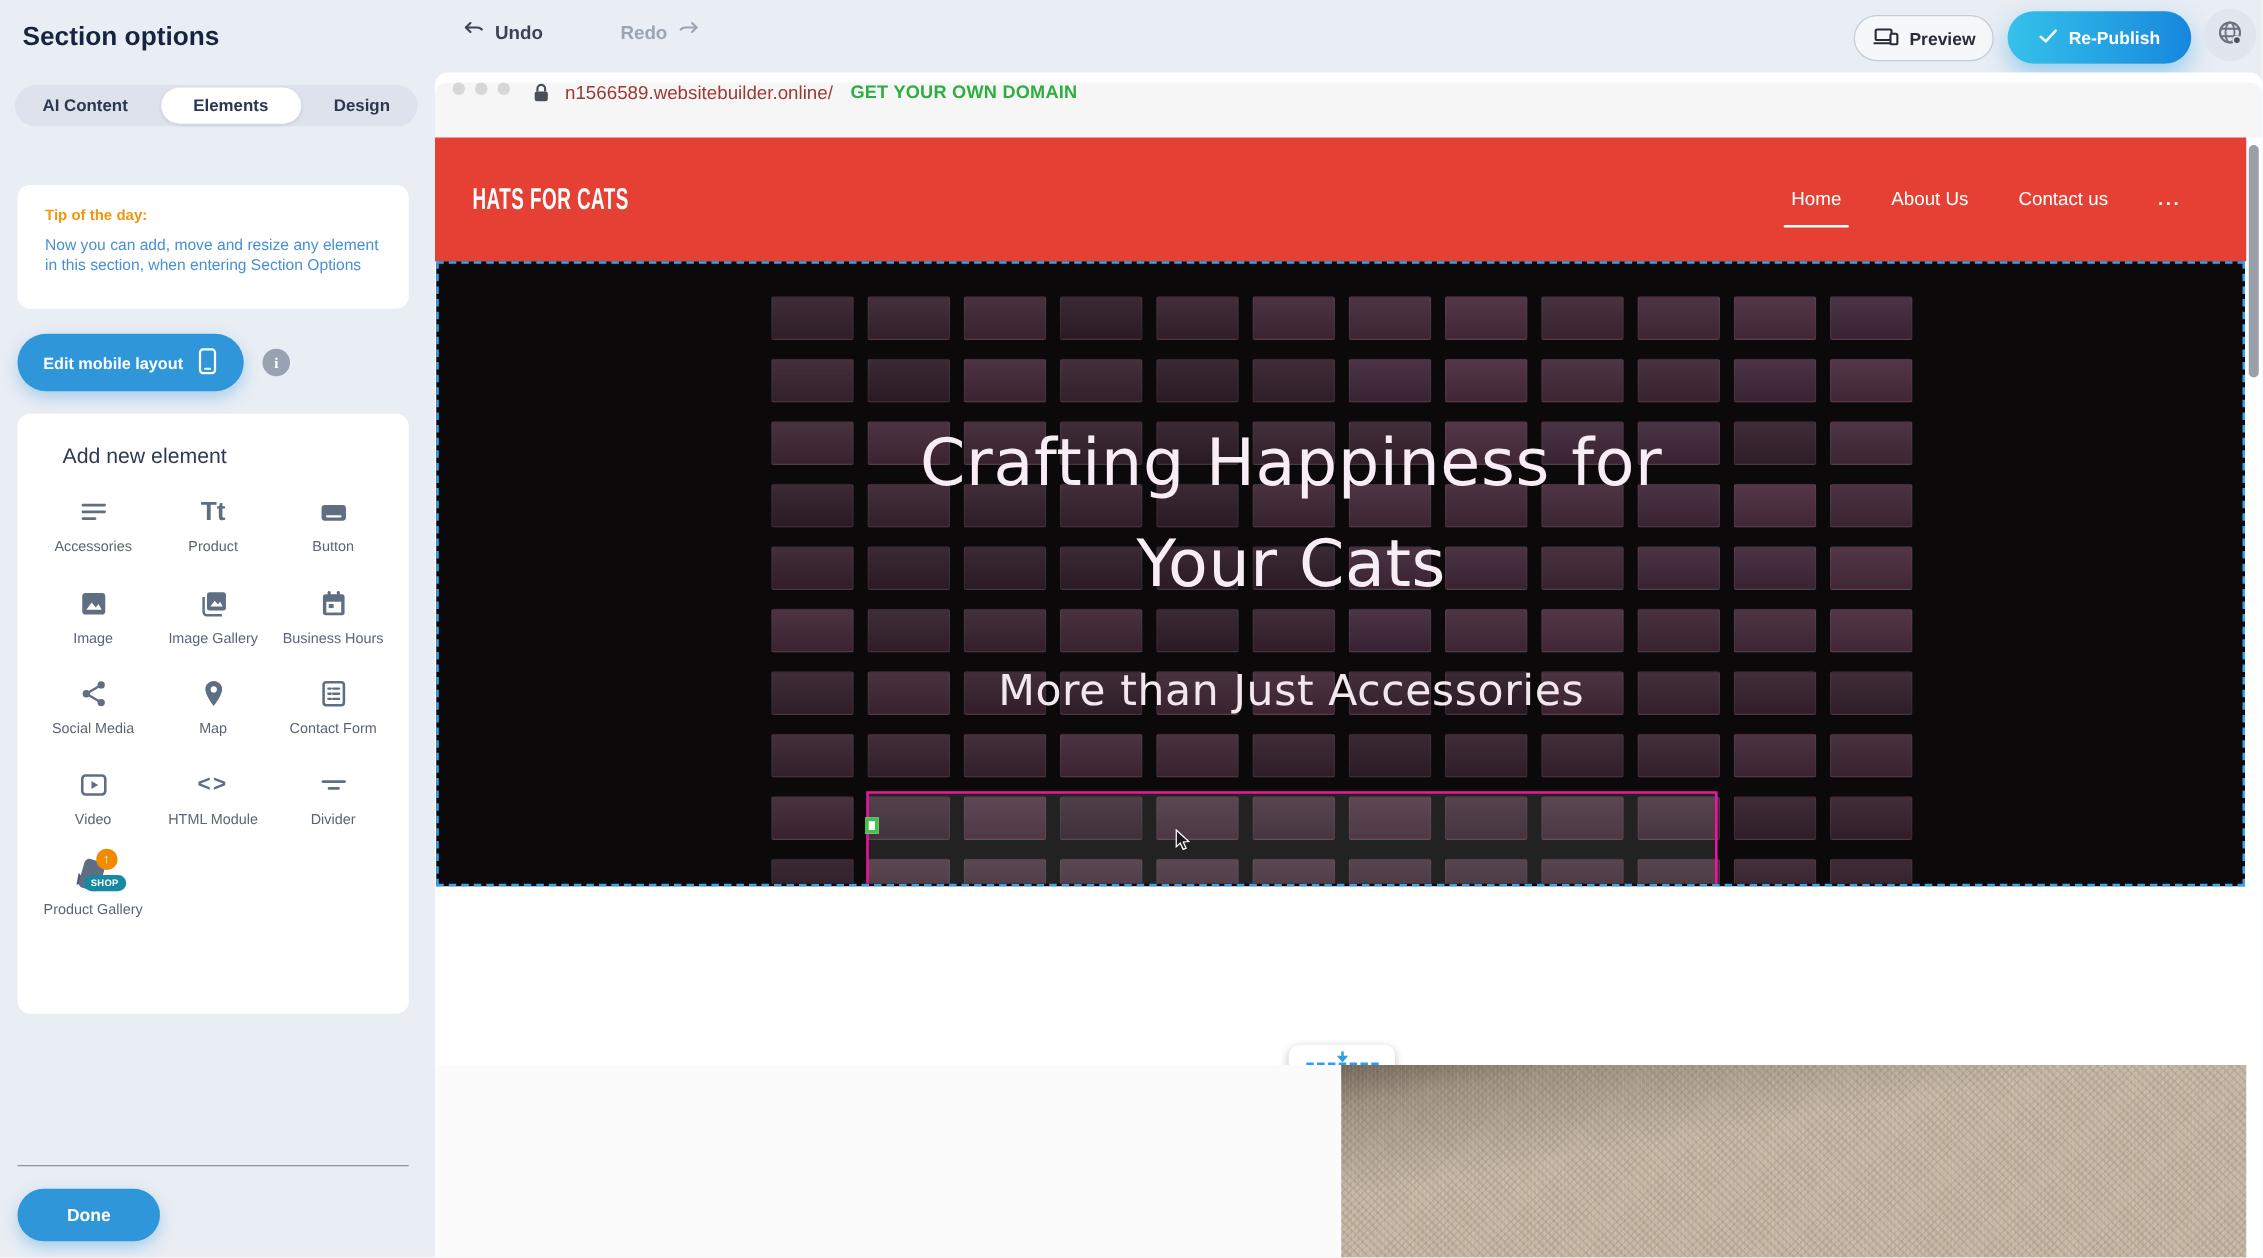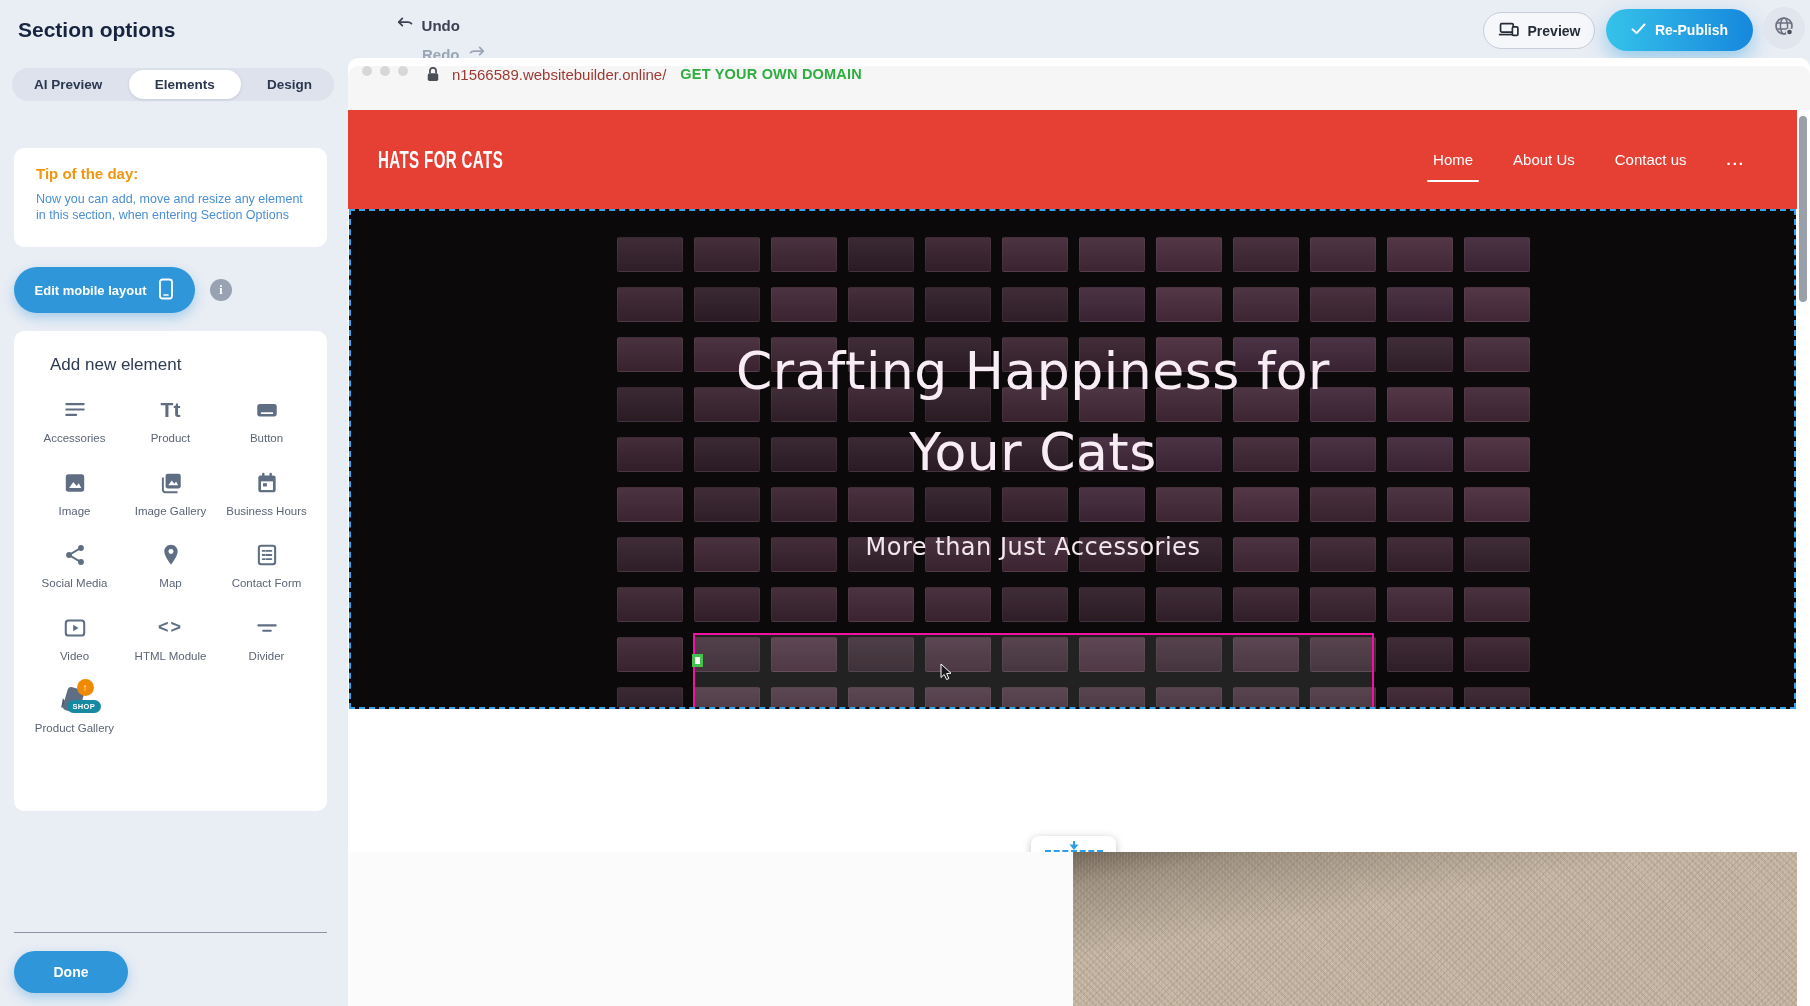--- a/index.html
+++ b/index.html
@@ -1,41 +1,41 @@
 <!DOCTYPE html>
 <html><head>
 <meta charset="utf-8">
 <style>
   * { margin:0; padding:0; box-sizing:border-box; }
   html,body { width:1810px; height:1006px; overflow:hidden; }
   body { font-family:"Liberation Sans", sans-serif; background:#e9edf4; position:relative; }
   .abs { position:absolute; }
 
   
-  .topbar-left { left:370px; top:16px; display:flex; align-items:center; gap:10px;flex-direction:column; }
+  .topbar-left { left:370px; top:16px; display:flex; align-items:center; gap:10px; }
   .undo-btn { display:flex; align-items:center; gap:7px; font-size:15px; font-weight:bold; color:#3a4254; cursor:pointer; }
   .redo-btn { display:flex; align-items:center; gap:7px; font-size:15px; font-weight:bold; color:#9aa6b6; margin-left:52px; cursor:pointer; }
   .preview-btn { left:1483px; top:12px; width:112px; height:37px; border:1px solid #c6ccd8; border-radius:20px;
     display:flex; align-items:center; justify-content:center; gap:8px; font-size:14px; font-weight:bold; color:#262c38;
     background:rgba(255,255,255,.55); cursor:pointer; }
   .republish-btn { left:1606px; top:9px; width:147px; height:42px; border-radius:24px;
     background:linear-gradient(90deg,#35c2ea 0%,#1787dd 100%); box-shadow:0 8px 20px rgba(46,160,225,.45);
     display:flex; align-items:center; justify-content:center; gap:9px; color:#fff; font-size:14px; font-weight:bold; cursor:pointer; }
   .globe-btn { left:1763px; top:7px; width:42px; height:42px; border-radius:50%; background:#e0e5ee;
     display:flex; align-items:center; justify-content:center; cursor:pointer; }
 
   
   .panel-title { left:18px; top:18px; font-size:21px; font-weight:bold; color:#17243f; }
   .tabs-bar { left:12px; top:68px; width:322px; height:33px; background:#dde2ec; border-radius:17px;
     display:flex; align-items:center; justify-content:space-between; padding:0 6px; }
   .tab { font-size:13.5px; font-weight:bold; color:#2c3850; padding:7px 16px; border-radius:15px; cursor:pointer; white-space:nowrap; }
   .tab.active { background:#fff; box-shadow:0 1px 3px rgba(30,40,70,.12); padding:7px 26px; }
 
   .tip-card { left:14px; top:148px; width:313px; height:99px; background:#fff; border-radius:10px; padding:17px 22px; }
-  .tip-title { font-size:15px; font-weight:bold; color:#f0960f; margin-bottom:9px; }
+  .tip-title { font-size:12px; font-weight:bold; color:#f0960f; margin-bottom:9px; }
   .tip-body { font-size:12.5px; line-height:16px; color:#4a8fd3; }
 
   .edit-mobile-btn { left:14px; top:267px; width:181px; height:46px; background:#2e96d9; border-radius:26px;
     display:flex; align-items:center; justify-content:center; gap:12px; color:#fff; font-size:13px; font-weight:bold;
     box-shadow:0 5px 12px rgba(46,150,217,.35); cursor:pointer; }
   .info-btn { left:210px; top:279px; width:22px; height:22px; border-radius:50%; background:#98a2b3; color:#fff;
     font-size:12px; font-weight:bold; display:flex; align-items:center; justify-content:center; font-family:"Liberation Serif",serif; cursor:pointer; }
 
   .add-card { left:14px; top:331px; width:313px; height:480px; background:#fff; border-radius:10px; padding:24px 0 0 0; }
   .add-title { font-size:17px; color:#2f3b52; margin-left:36px; margin-bottom:20px; }
@@ -74,21 +74,21 @@
 
   
   .hero { left:349px; top:209px; width:1447px; height:500px; background:#0b090a; border:2px dashed #38a3e9; overflow:hidden; }
   .tile-grid { position:absolute; left:266px; top:26px; display:grid; grid-template-columns:repeat(12,66px);
     column-gap:11px; row-gap:15px; }
   .tile { width:66px; height:35px; border-radius:2px; border:1px solid rgba(255,255,255,.05);
     background-image:linear-gradient(180deg, rgba(255,255,255,.05), rgba(0,0,0,.12)); }
   .hero-heading { position:absolute; left:327px; top:120px; width:710px; text-align:center; color:#f9edf5;
     font-family:"DejaVu Sans", sans-serif; font-size:52px; font-weight:500; line-height:81px; letter-spacing:.5px; }
   .hero-sub { position:absolute; left:327px; top:322px; width:710px; text-align:center; color:#f3e7ee;
-    font-family:"DejaVu Sans", sans-serif; font-size:24px; letter-spacing:.5px; }
+    font-family:"DejaVu Sans", sans-serif; font-size:34px; letter-spacing:.5px; }
   .para-box { position:absolute; left:342px; top:422px; width:681px; height:88px; border:2px solid #f012a0;
     background:rgba(255,255,255,.10); text-align:center; padding-top:21px; }
   .para-line { font-size:17.5px; line-height:21px; color:#efecec; }
   .para-shadow { position:absolute; left:342px; top:510px; width:756px; height:22px; background:rgba(255,255,255,.08); border-radius:0 0 10px 4px; }
   .green-handle { position:absolute; left:-3px; top:19px; width:11px; height:13px; background:#fff; border:3.5px solid #45c24e; }
   .cursor-arrow { position:absolute; left:588px; top:452px; }
 
   
   .resize-pill { left:1031px; top:836px; width:85px; height:30px; background:#fff; border-radius:8px;
     box-shadow:0 2px 8px rgba(0,0,0,.25); display:flex; flex-direction:column; align-items:center; justify-content:center; cursor:ns-resize; }
@@ -156,21 +156,21 @@
       <ellipse cx="12" cy="12" rx="3.6" ry="8" fill="none" stroke="#6b7280" stroke-width="1.5"></ellipse>
       <path d="M4.5 9h15M4.5 15h15" stroke="#6b7280" stroke-width="1.5"></path>
       <circle cx="17.5" cy="18" r="3" fill="#4a4f58" stroke="#e0e5ee" stroke-width="1.4"></circle>
     </svg>
   </span>
 </div>
 
 <div class="abs panel-title">Section options</div>
 
 <div class="abs tabs-bar">
-  <div class="tab">AI Preview</div>
+  <div class="tab">AI Content</div>
   <div class="tab active">Elements</div>
   <div class="tab">Design</div>
 </div>
 
 <div class="abs tip-card">
   <div class="tip-title">Tip of the day:</div>
   <div class="tip-body">Now you can add, move and resize any element in this section, when entering Section Options</div>
 </div>
 
 <div class="abs edit-mobile-btn">

